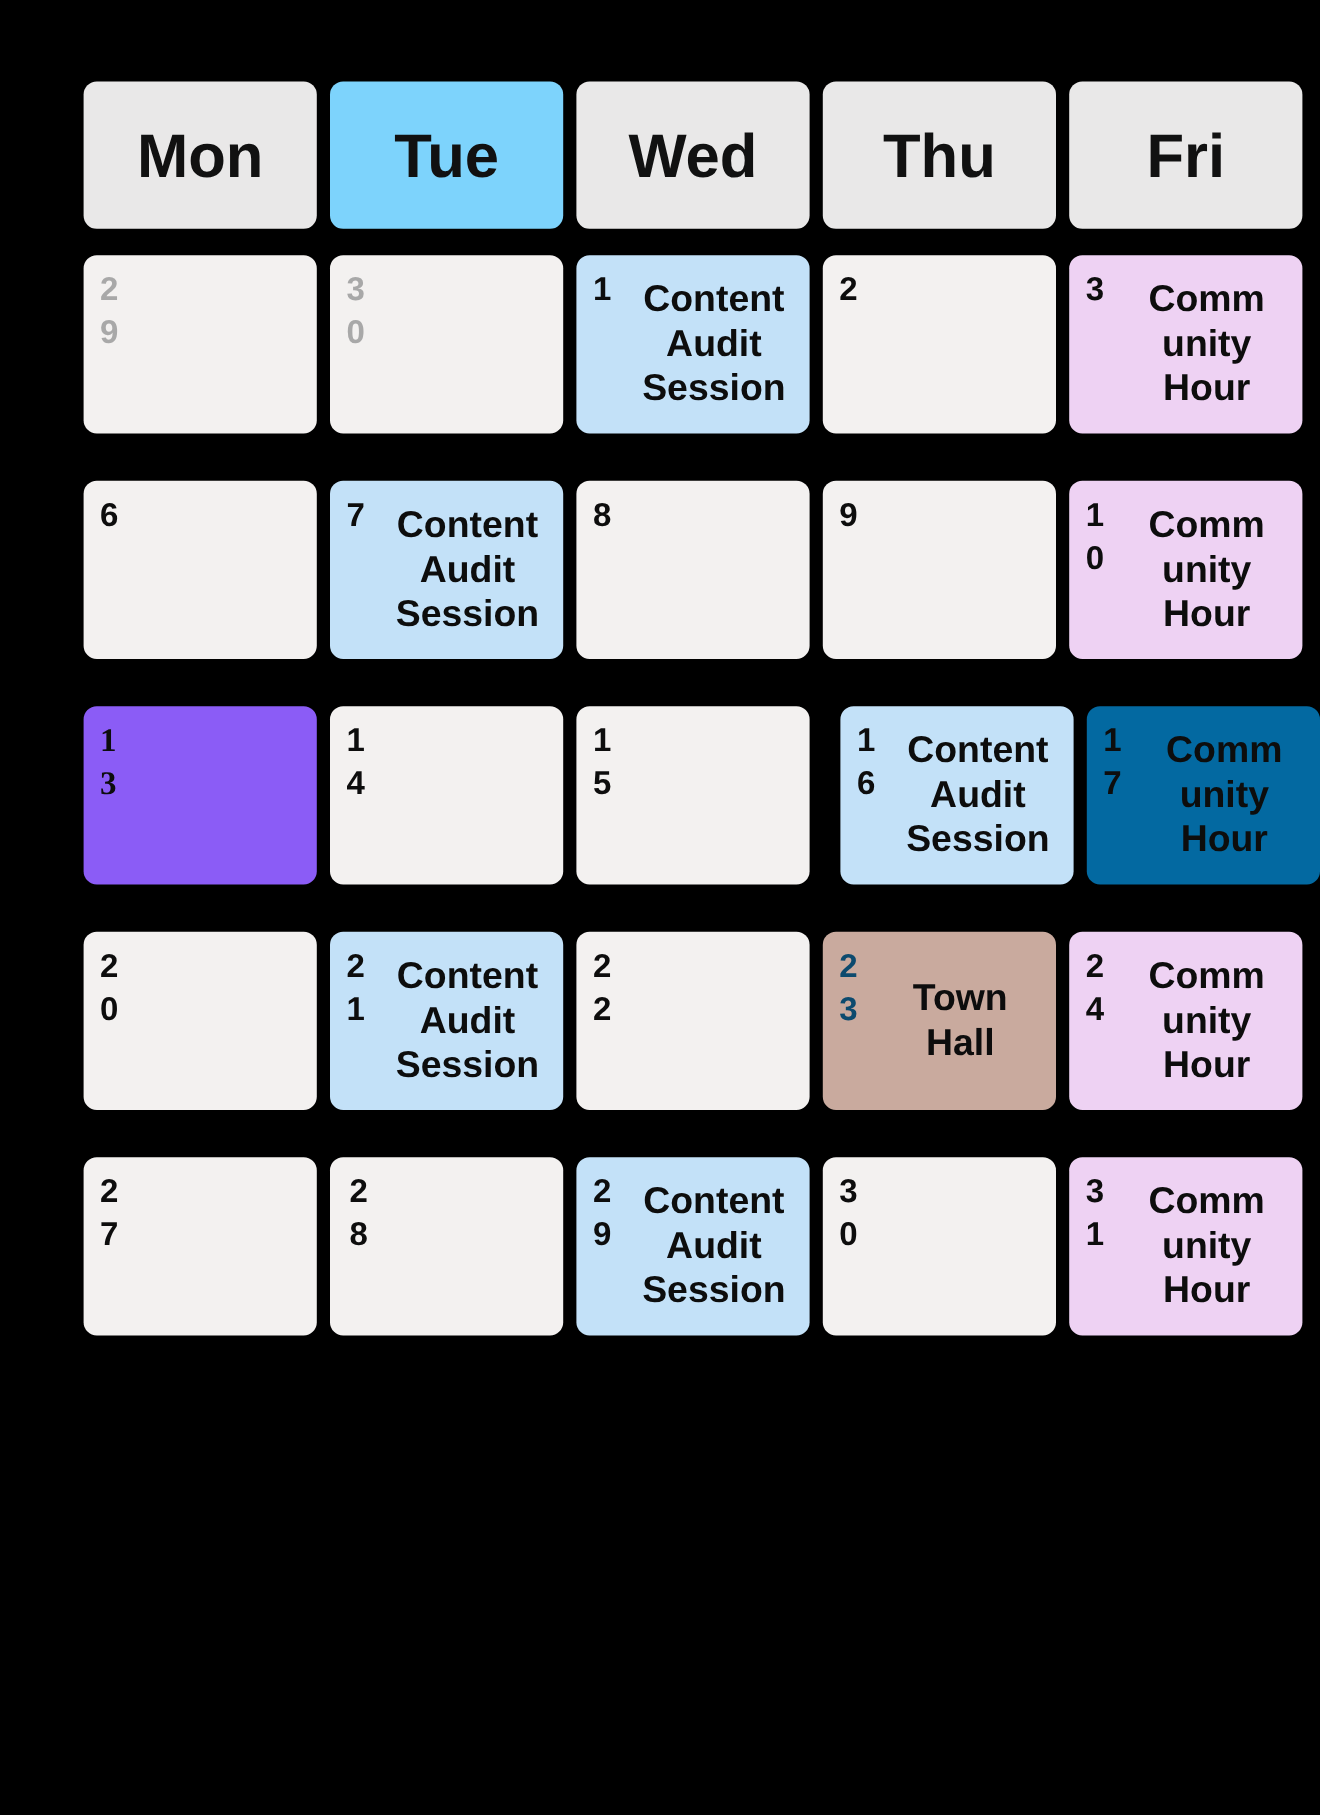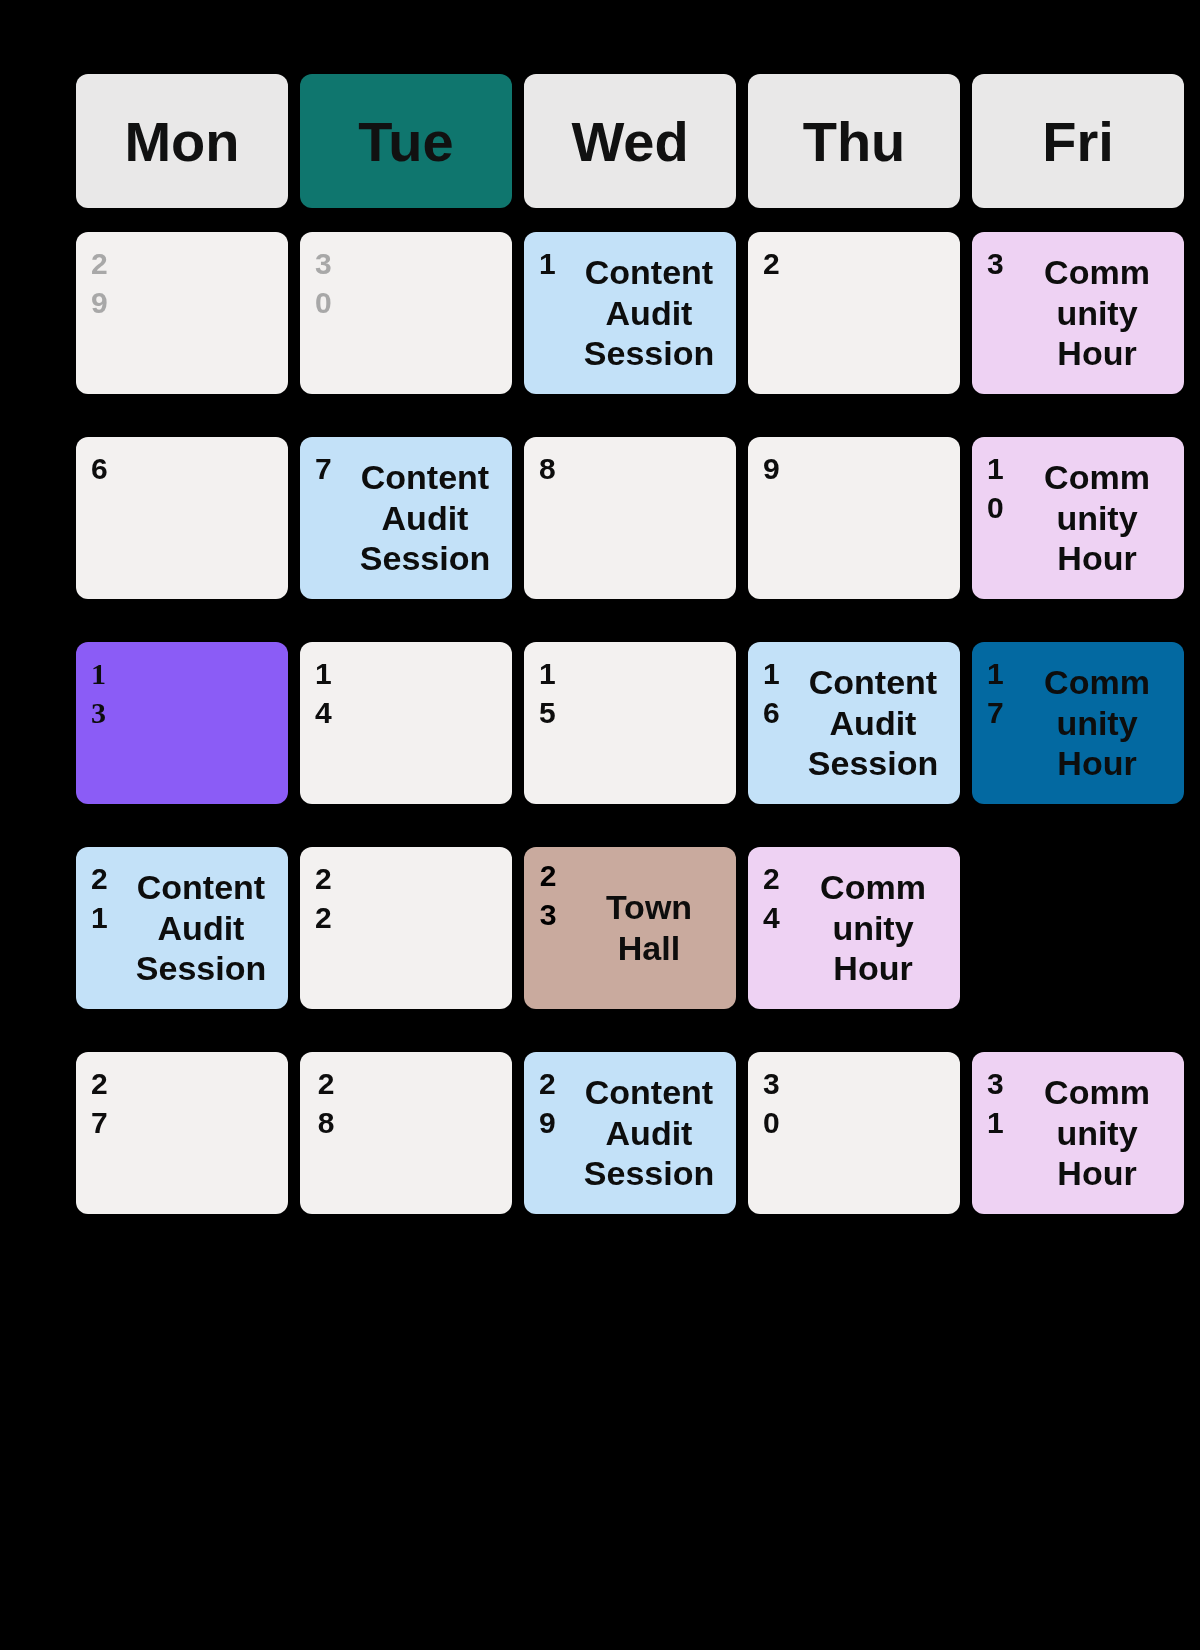--- a/index.html
+++ b/index.html
@@ -75,21 +75,21 @@
   .event-title.ev-audit    { max-width: 180px; }
   .event-title.ev-community{ max-width: 122px; overflow-wrap: anywhere; }
   .event-title.ev-townhall { max-width: 130px; }
 </style>
 </head>
 <body style="background: rgb(0, 0, 0);">
 
 <div class="calendar">
   <div class="header-row">
       <div class="hcell" style="background: rgb(233, 232, 232);">Mon</div>
-      <div class="hcell" style="background: #0f766e;">Tue</div>
+      <div class="hcell" style="background: #7dd3fc;">Tue</div>
       <div class="hcell" style="background: rgb(233, 232, 232);">Wed</div>
       <div class="hcell" style="background: rgb(233, 232, 232);">Thu</div>
       <div class="hcell" style="background: rgb(233, 232, 232);">Fri</div>
     </div>
   <div id="weeks-container">
       <div class="week-row">
         <div class="day-cell" style="background: rgb(243, 241, 240);">
           <span class="day-num" style="color: rgb(168, 168, 168);">29</span>
         </div>
         <div class="day-cell" style="background: rgb(243, 241, 240);">
@@ -129,39 +129,42 @@
       <div class="week-row">
         <div class="day-cell" style="background: #8b5cf6; font-family: Liberation Serif, serif;">
           <span class="day-num" style="color: rgb(13, 13, 13);">13</span>
         </div>
         <div class="day-cell" style="background: rgb(243, 241, 240);">
           <span class="day-num" style="color: rgb(13, 13, 13);">14</span>
         </div>
         <div class="day-cell" style="background: rgb(243, 241, 240);">
           <span class="day-num" style="color: rgb(13, 13, 13);">15</span>
         </div>
-        <div class="day-cell" style="background: rgb(195, 225, 248);">
+        <div class="day-cell" style="background: rgb(195, 225, 248); margin-left: 16px;">
           <span class="day-num" style="color: rgb(13, 13, 13);">16</span>
           <span class="event-title ev-audit">Content Audit Session</span>
         </div>
         <div class="day-cell" style="background: #0369a1;">
           <span class="day-num" style="color: rgb(13, 13, 13);">17</span>
           <span class="event-title ev-community">Community Hour</span>
         </div>
       </div>
       <div class="week-row">
+        <div class="day-cell" style="background: rgb(243, 241, 240);">
+          <span class="day-num" style="color: rgb(13, 13, 13);">20</span>
+        </div>
         <div class="day-cell" style="background: rgb(195, 225, 248);">
           <span class="day-num" style="color: rgb(13, 13, 13);">21</span>
           <span class="event-title ev-audit">Content Audit Session</span>
         </div>
         <div class="day-cell" style="background: rgb(243, 241, 240);">
           <span class="day-num" style="color: rgb(13, 13, 13);">22</span>
         </div>
         <div class="day-cell" style="background: rgb(201, 170, 158);">
-          <span class="day-num" style="color: #000000; font-family: Liberation Mono, monospace;">23</span>
+          <span class="day-num" style="color: #0c4a6e;">23</span>
           <span class="event-title ev-townhall">Town Hall</span>
         </div>
         <div class="day-cell" style="background: rgb(238, 210, 243);">
           <span class="day-num" style="color: rgb(13, 13, 13);">24</span>
           <span class="event-title ev-community">Community Hour</span>
         </div>
       </div>
       <div class="week-row">
         <div class="day-cell" style="background: rgb(243, 241, 240);">
           <span class="day-num" style="color: rgb(13, 13, 13);">27</span>

